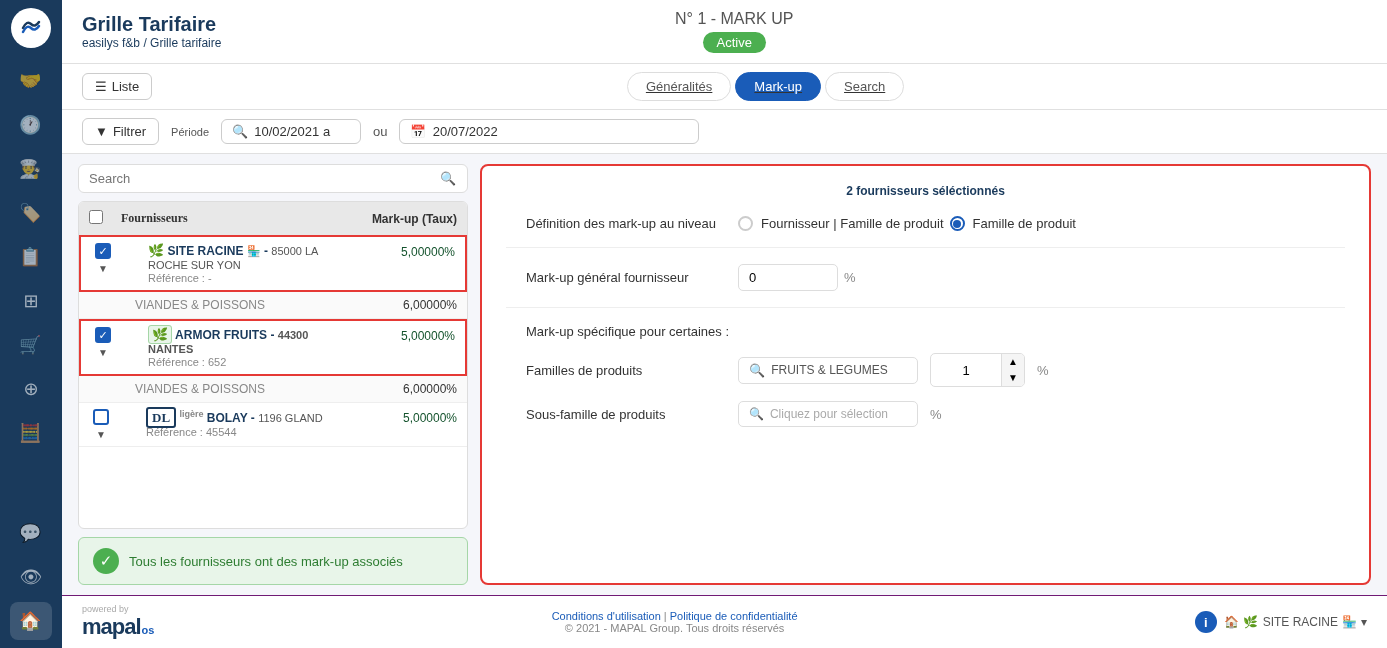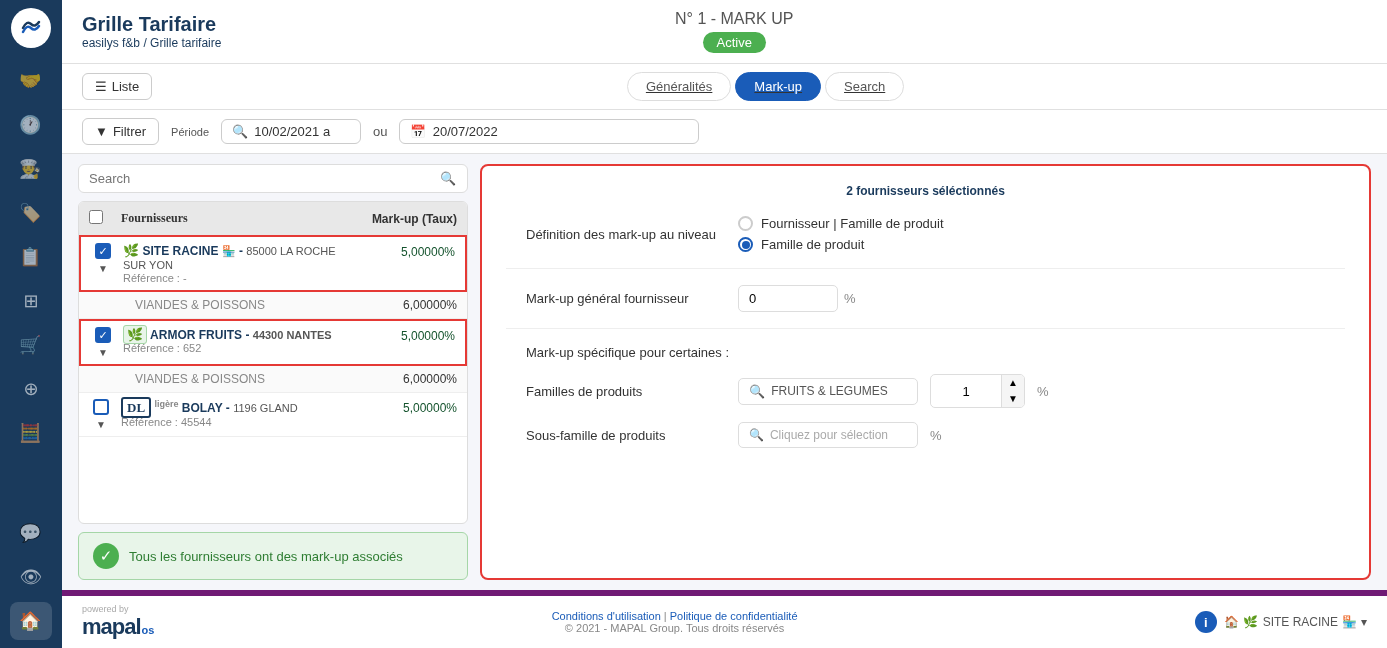--- a/index.html
+++ b/index.html
@@ -192,21 +192,21 @@
     .table-header .col-markup { width: 110px; text-align: right; }
 
     .table-row {
       display: flex; align-items: flex-start;
       padding: 6px 10px;
       border-bottom: 1px solid #eee;
       gap: 8px;
       font-size: 12px;
     }
     .table-row .col-check { width: 24px; display: flex; flex-direction: column; gap: 4px; align-items: center; }
-    .table-row .col-fournisseur { flex: 1; }
+    .table-row .col-fournisseur { flex: 1; margin-left: 25px; }
     .table-row .col-markup { width: 110px; text-align: right; color: #14532d; padding-top: 2px; }
 
     .fournisseur-name { font-weight: 600; color: #1a3a5c; font-size: 12px; }
     .fournisseur-ref { color: #888; font-size: 11px; }
     .sub-row {
       display: flex; align-items: center;
       padding: 6px 10px 6px 56px;
       border-bottom: 1px solid #eee;
       background: #fafafa;
     }
@@ -260,21 +260,21 @@
       text-align: center;
       font-size: 12px;
       font-weight: 700;
       color: #1a3a5c;
       margin-bottom: 4px;
     }
     .form-row {
       display: flex; align-items: center; gap: 12px;
     }
     .form-label { font-size: 13px; color: #333; min-width: 200px; margin-left: 20px; }
-    .radio-group { display: flex; flex-direction: column; gap: 6px; }
+    .radio-group { display: flex; flex-direction: row; gap: 6px; }
     .radio-item { display: flex; align-items: center; gap: 8px; font-size: 13px; }
     .radio-circle {
       width: 15px; height: 15px;
       border-radius: 50%;
       border: 2px solid #ccc;
       display: flex; align-items: center; justify-content: center;
       cursor: pointer;
     }
     .radio-circle.selected { border-color: #1a5cb8; }
     .radio-circle.selected::after {
@@ -381,21 +381,21 @@
       padding: 8px 30px;
       border-radius: 6px;
       font-size: 14px;
       cursor: pointer;
       font-weight: 600;
     }
 
     
     .footer {
       background: white;
-      border-top: 6px solid #701a75;
+      border-top: 1px solid #701a75;
       padding: 8px 20px;
       display: flex;
       align-items: center;
       justify-content: space-between;
     }
     .footer-logo { display: flex; align-items: center; gap: 6px; }
     .footer-center { text-align: center; font-size: 11px; color: #888; }
     .footer-center a { color: #1a5cb8; text-decoration: none; }
     .footer-right { display: flex; align-items: center; gap: 8px; font-size: 12px; color: #555; }
     .info-icon {

